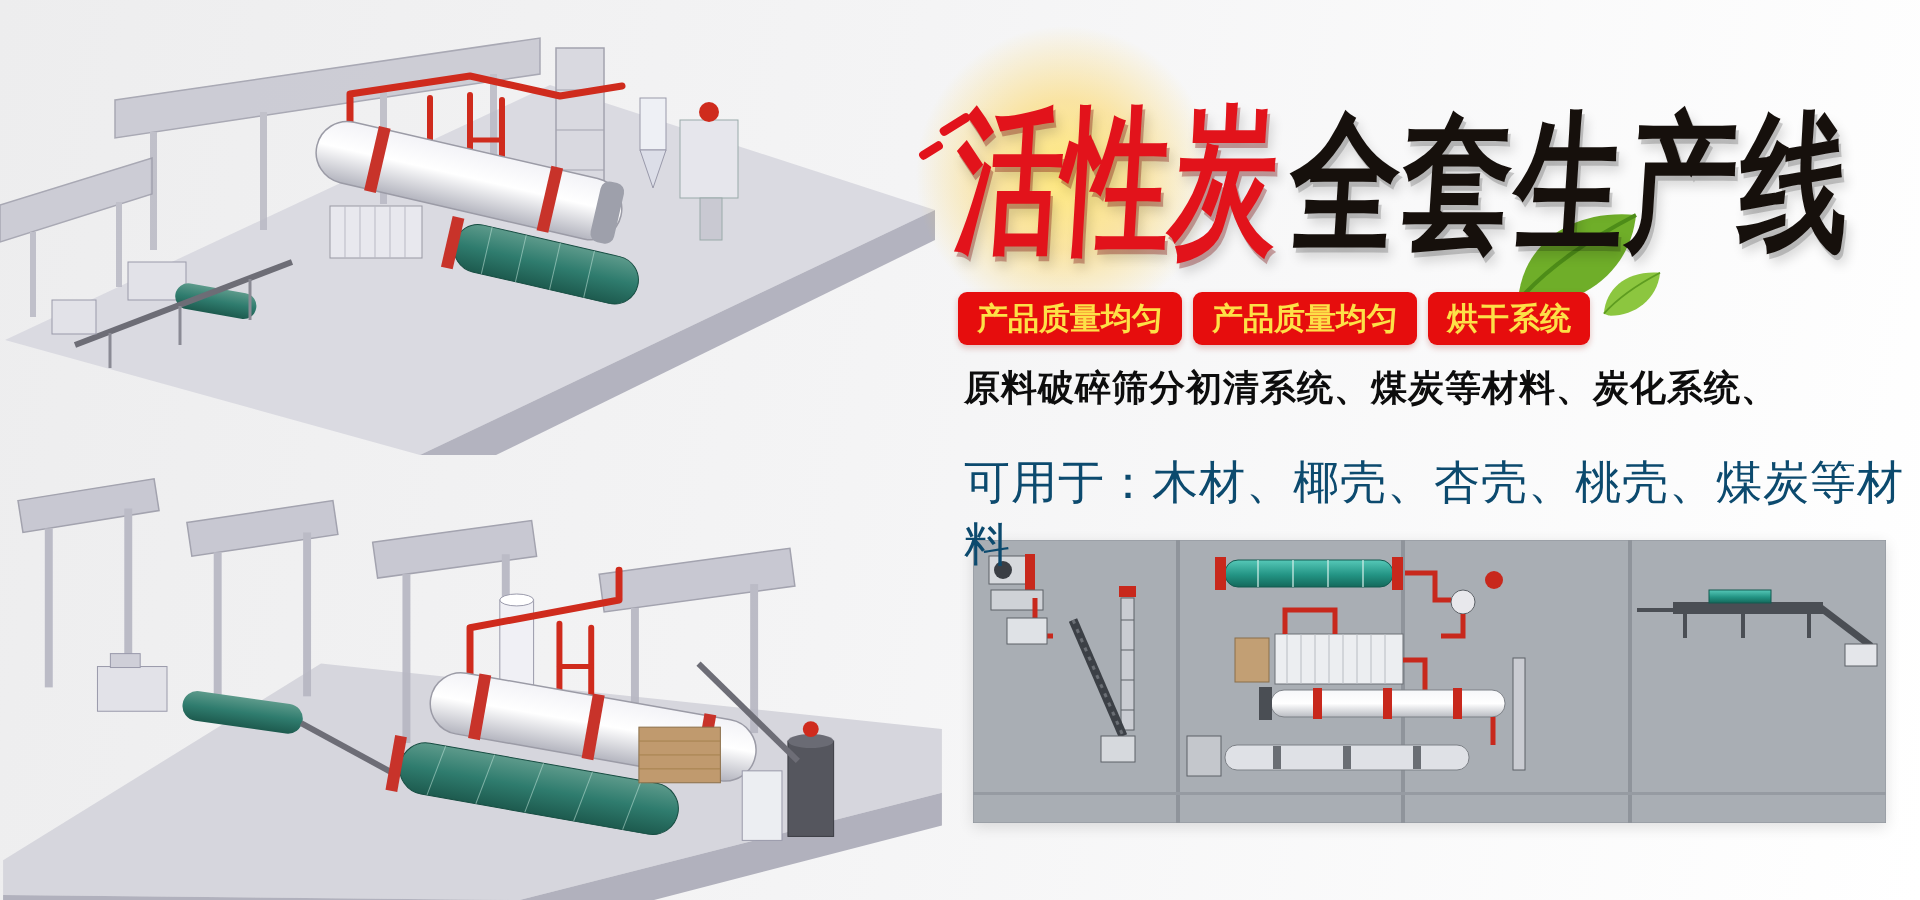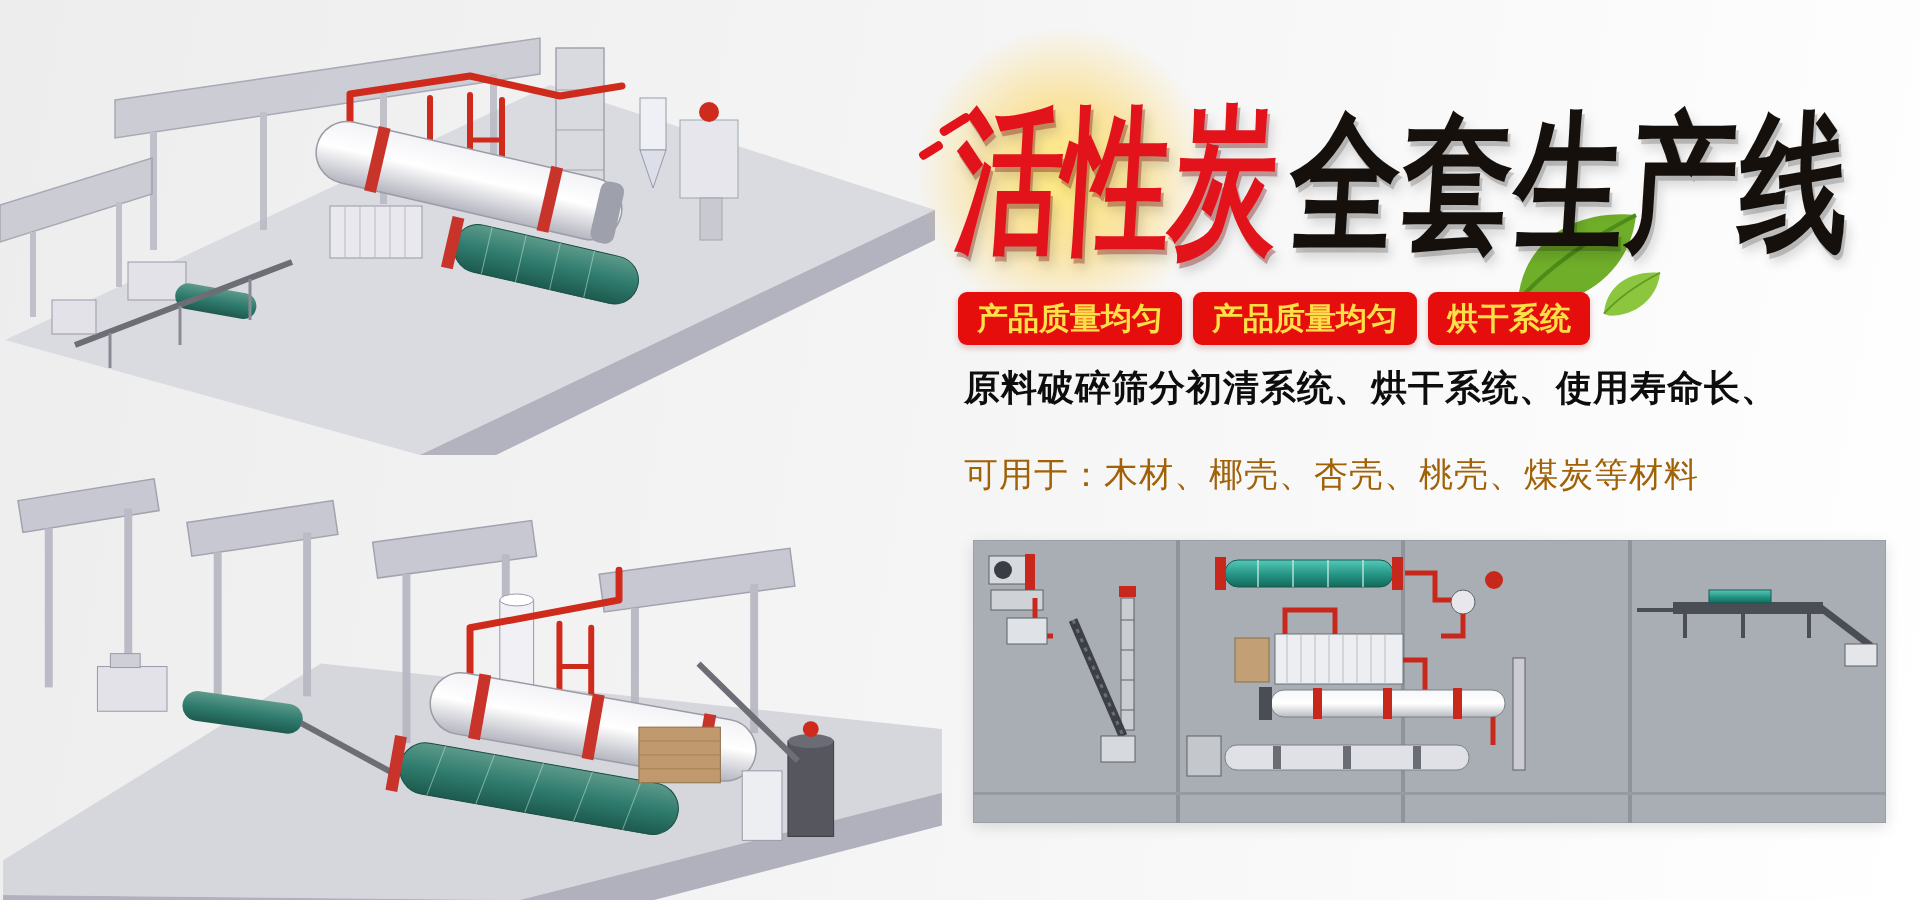--- a/index.html
+++ b/index.html
@@ -43,21 +43,21 @@
   
   .badges { left:958px; top:292px; display:flex; gap:11px; z-index:3; }
   .badge {
     background:#e60d0d; color:#fde047; font-size:31px; font-weight:700;
     height:53px; line-height:53px; padding:0 19px; border-radius:9px; white-space:nowrap;
     box-shadow:0 3px 6px rgba(160,20,10,.25);
   }
 
   
   .desc  { left:964px; top:366px; z-index:3; font-size:36px; font-weight:700; color:#0d0d0d; line-height:1.24; letter-spacing:1px; }
-  .usage { left:964px; top:452px; z-index:3; font-size:34px; font-weight:400; color:#a16207; letter-spacing:1px; }
+  .usage { left:964px; top:452px; z-index:3; font-size:46px; font-weight:400; color:#0c4a6e; letter-spacing:1px; }
 
   
   .layout-panel { left:973px; top:540px; width:913px; height:283px; z-index:2; box-shadow:0 4px 14px rgba(0,0,0,.12); }
 </style>
 </head>
 <body>
 
 <div class="abs render-top">
 <svg viewBox="0 0 945 455" xmlns="http://www.w3.org/2000/svg">
   <defs>
@@ -267,21 +267,21 @@
   <path d="M8,96 C40,60 80,34 126,10" stroke="#5e9c20" stroke-width="4" fill="none"></path>
 </svg>
 
 <div class="abs badges">
   <div class="badge">产品质量均匀</div>
   <div class="badge">产品质量均匀</div>
   <div class="badge">烘干系统</div>
 </div>
 
 <div class="abs desc">
-  <div>原料破碎筛分初清系统、烘干系统、使用寿命长、</div>
+  <div>原料破碎筛分初清系统、煤炭等材料、炭化系统、</div>
 </div>
 <div class="abs usage">可用于：木材、椰壳、杏壳、桃壳、煤炭等材料</div>
 
 <div class="abs layout-panel">
 <svg viewBox="0 0 913 283" xmlns="http://www.w3.org/2000/svg">
   <defs>
     <linearGradient id="pcyl" x1="0" y1="0" x2="0" y2="1">
       <stop offset="0" stop-color="#f6f7f9"></stop>
           <stop offset=".5" stop-color="#ffffff"></stop>
           <stop offset="1" stop-color="#b9bcc2"></stop>

